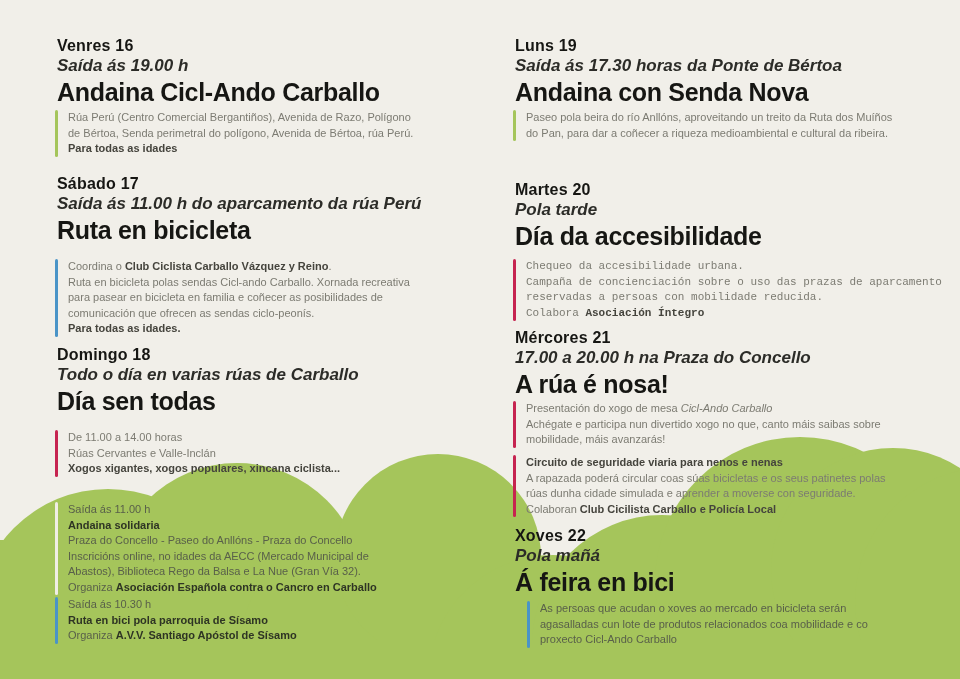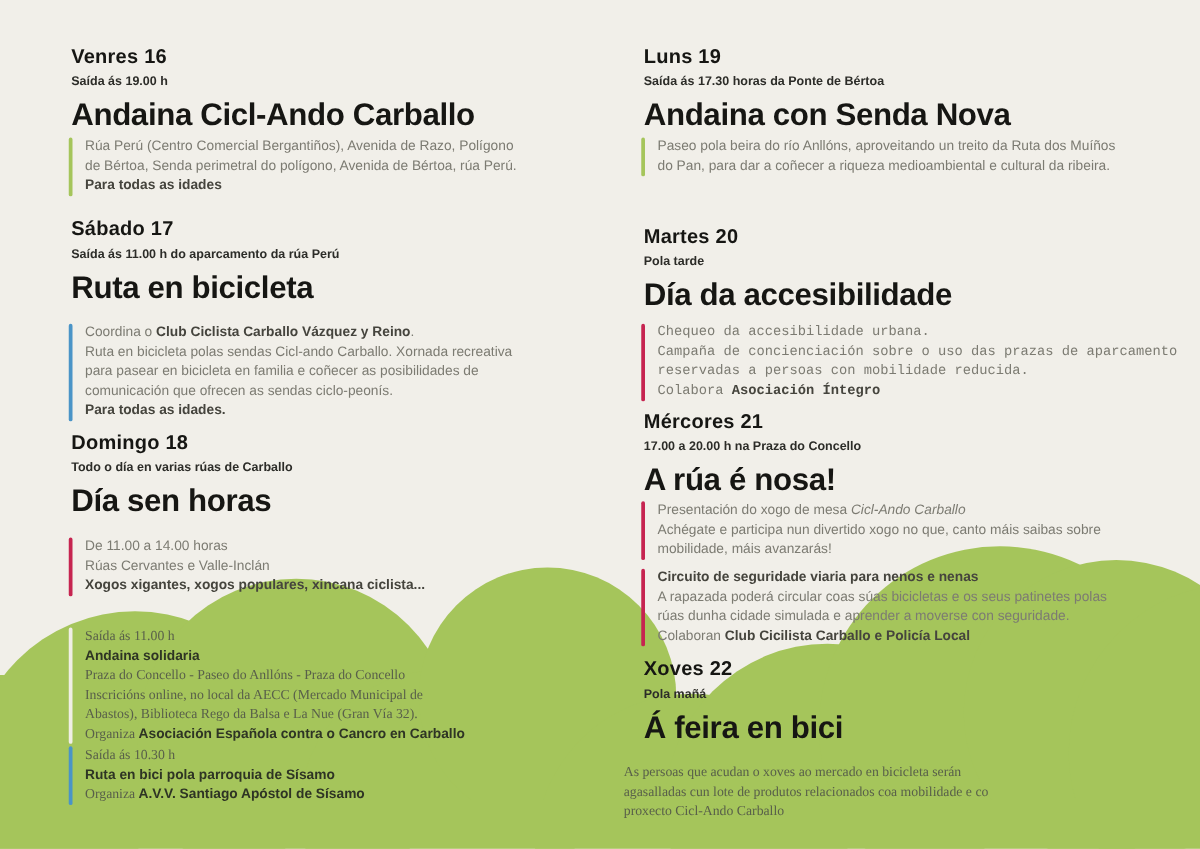--- a/index.html
+++ b/index.html
@@ -8,33 +8,33 @@
     background:var(--background,#f1efe9);
     font-family:"Liberation Sans","DejaVu Sans",sans-serif;
   }
   
   .hills{position:absolute;inset:0;z-index:0;}
   .hill{position:absolute;border-radius:50%;background:var(--green,#a5c55b);}
   .hill-base{position:absolute;left:0;top:640px;width:960px;height:39px;background:var(--green,#a5c55b);}
   
   .header,.desc{position:absolute;z-index:2;}
   .day{font-size:16px;line-height:20px;font-weight:700;letter-spacing:.2px;color:var(--heading,#161613);margin-bottom:2px;}
-  .subtitle{font-size:10px;line-height:16px;font-weight:700;color:var(--subheading,#2c2c28);margin-bottom:3px;}
+  .subtitle{font-size:17px;line-height:16px;font-weight:700;color:var(--subheading,#2c2c28);margin-bottom:3px;font-style:italic;}
   .title{font-size:25px;line-height:30px;font-weight:700;letter-spacing:-.3px;color:var(--heading,#161613);}
   .desc{display:flex;gap:10px;}
   .bar{width:3px;border-radius:2px;flex-shrink:0;}
   .desc[data-accent="green"] .bar{background:var(--green,#a5c55b);}
   .desc[data-accent="blue"]  .bar{background:var(--blue,#4a94c7);}
   .desc[data-accent="red"]   .bar{background:var(--red,#c62450);}
   .desc[data-accent="cream"] .bar{background:var(--cream-bar,#f0eee6);}
   .lines{font-size:11px;line-height:15.5px;white-space:nowrap;}
   .sg-n{color:var(--body,#7c7b72);text-align:center;}
   .sg-b{color:var(--body-strong,#45443d);font-weight:700;margin-top:28px;}
   .sg-i{color:var(--body,#7c7b72);font-style:italic;}
-  .on-green .sg-n{color:var(--body-on-green,#59604a);font-family:Liberation Serif, serif;}
+  .on-green .sg-n{color:var(--body-on-green,#59604a);}
   .on-green .sg-b{color:var(--body-strong-on-green,#2e3424);}
 </style>
 </head>
 <body>
 
 <div class="page">
 
   <div class="hills">
     <div class="hill" style="left:-110px;top:540px;width:224px;height:224px;"></div>
     <div class="hill" style="left:-25px;top:489px;width:266px;height:266px;"></div>
@@ -75,38 +75,38 @@
         <div><span class="sg-n">Ruta en bicicleta polas sendas Cicl-ando Carballo. Xornada recreativa</span></div>
         <div><span class="sg-n">para pasear en bicicleta en familia e coñecer as posibilidades de</span></div>
         <div><span class="sg-n">comunicación que ofrecen as sendas ciclo-peonís.</span></div>
         <div><span class="sg-b">Para todas as idades.</span></div>
       </div>
   </div>
 
   <div class="header" style="left:57px;top:345px;">
     <div class="day">Domingo 18</div>
     <div class="subtitle">Todo o día en varias rúas de Carballo</div>
-    <div class="title">Día sen horas</div>
+    <div class="title">Día sen todas</div>
   </div>
   <div class="desc" style="left:55px;top:430px;" data-accent="red">
     <div class="bar"></div>
     <div class="lines">
         <div><span class="sg-n">De 11.00 a 14.00 horas</span></div>
         <div><span class="sg-n">Rúas Cervantes e Valle-Inclán</span></div>
         <div><span class="sg-b">Xogos xigantes, xogos populares, xincana ciclista...</span></div>
       </div>
   </div>
 
   <div class="desc on-green" style="left:55px;top:502px;" data-accent="cream">
     <div class="bar"></div>
     <div class="lines">
         <div><span class="sg-n">Saída ás 11.00 h</span></div>
         <div><span class="sg-b">Andaina solidaria</span></div>
         <div><span class="sg-n">Praza do Concello - Paseo do Anllóns - Praza do Concello</span></div>
-        <div><span class="sg-n">Inscricións online, no local da AECC (Mercado Municipal de</span></div>
+        <div><span class="sg-n">Inscricións online, no idades da AECC (Mercado Municipal de</span></div>
         <div><span class="sg-n">Abastos), Biblioteca Rego da Balsa e La Nue (Gran Vía 32).</span></div>
         <div><span class="sg-n">Organiza </span><span class="sg-b">Asociación Española contra o Cancro en Carballo</span></div>
       </div>
   </div>
 
   <div class="desc on-green" style="left:55px;top:597px;" data-accent="blue">
     <div class="bar"></div>
     <div class="lines">
         <div><span class="sg-n">Saída ás 10.30 h</span></div>
         <div><span class="sg-b">Ruta en bici pola parroquia de Sísamo</span></div>
@@ -163,21 +163,21 @@
         <div><span class="sg-n">rúas dunha cidade simulada e aprender a moverse con seguridade.</span></div>
         <div><span class="sg-n">Colaboran </span><span class="sg-b">Club Cicilista Carballo e Policía Local</span></div>
       </div>
   </div>
 
   <div class="header" style="left:515px;top:526px;">
     <div class="day">Xoves 22</div>
     <div class="subtitle">Pola mañá</div>
     <div class="title">Á feira en bici</div>
   </div>
-  <div class="desc on-green" style="left:499px;top:601px;flex-direction:column;" data-accent="blue">
+  <div class="desc on-green" style="left:527px;top:601px;" data-accent="blue">
     <div class="bar"></div>
     <div class="lines">
         <div><span class="sg-n">As persoas que acudan o xoves ao mercado en bicicleta serán</span></div>
         <div><span class="sg-n">agasalladas cun lote de produtos relacionados coa mobilidade e co</span></div>
         <div><span class="sg-n">proxecto Cicl-Ando Carballo</span></div>
       </div>
   </div>
 
 </div>
 

